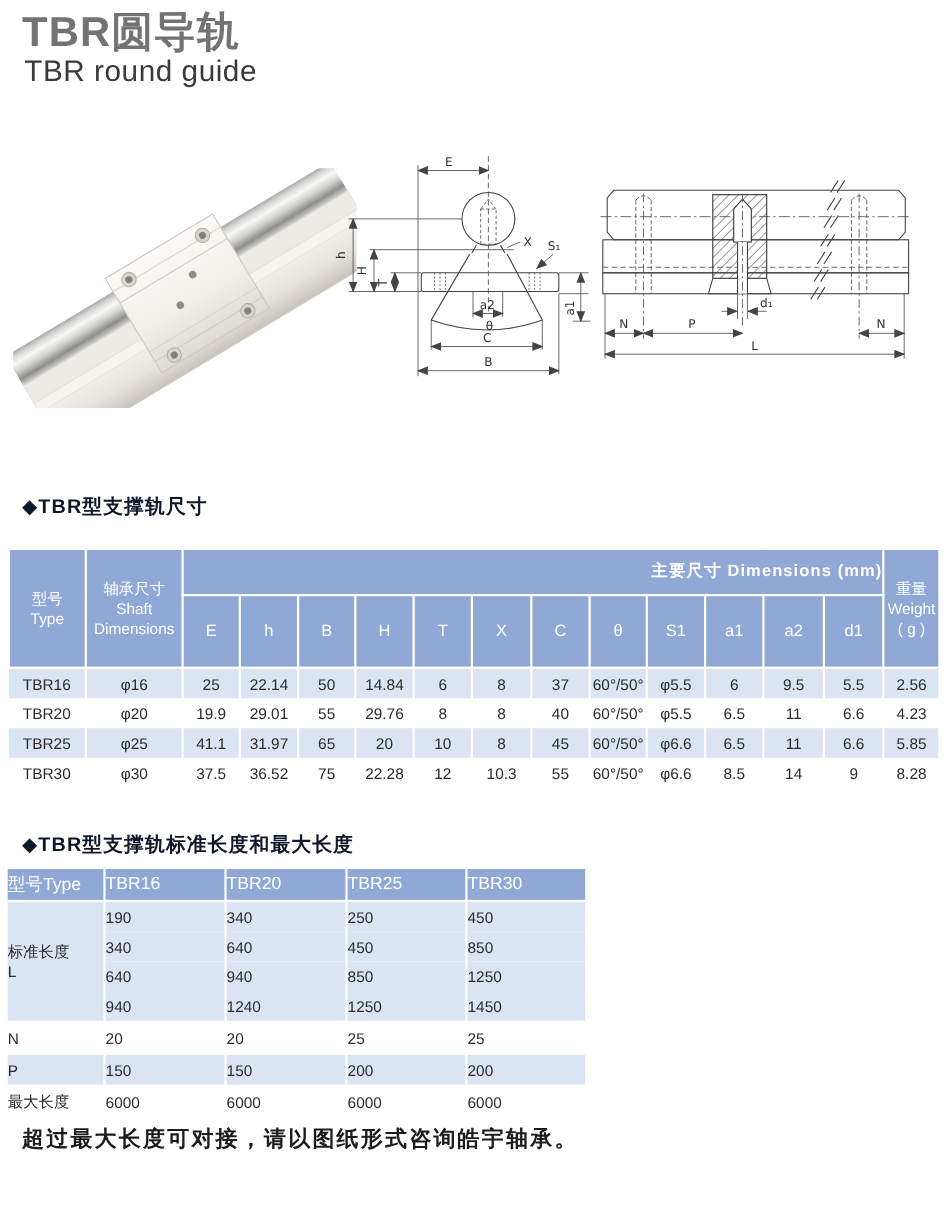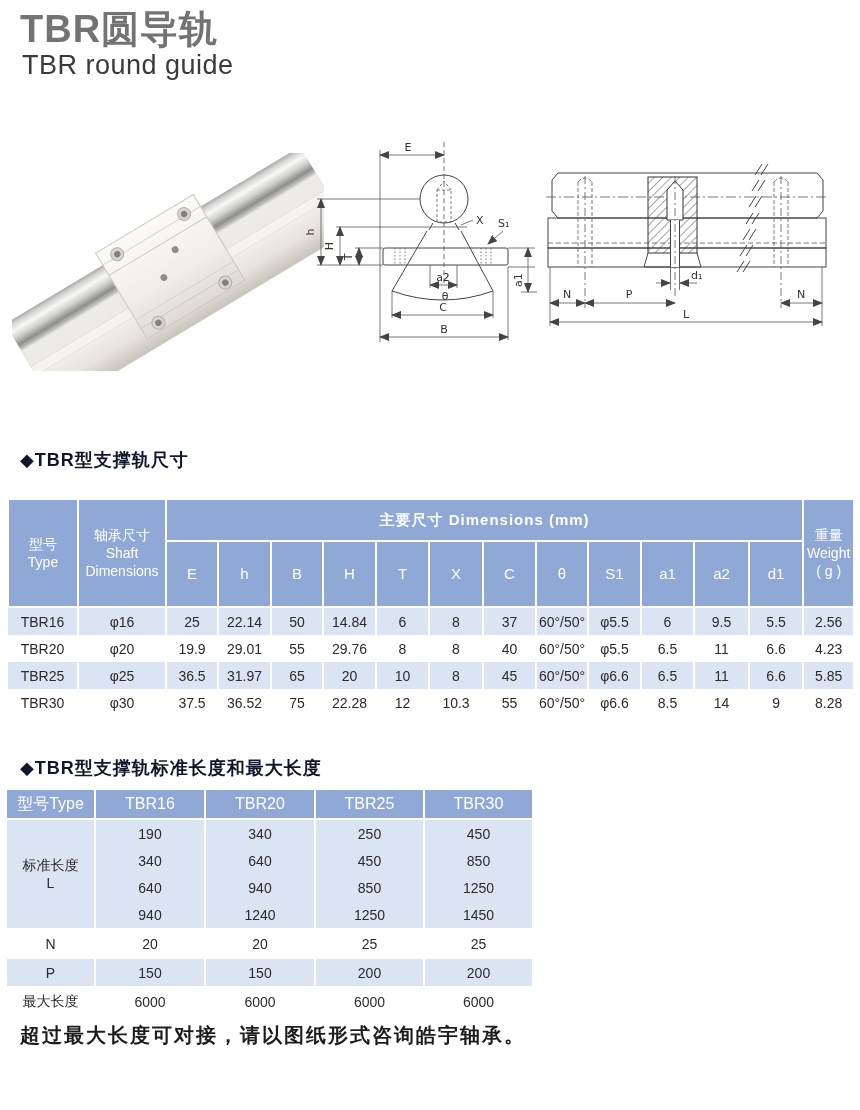--- a/index.html
+++ b/index.html
@@ -11,29 +11,29 @@
   .heading { font-size:18px; font-weight:bold; color:#0f172a; letter-spacing:1px; }
   .h1pos { left:20px; top:448px; }
   .h2pos { left:20px; top:756px; }
   .footer-note { left:20px; top:1022px; font-size:20px; font-weight:bold; color:#1c1c1c; letter-spacing:2px;text-align:center; }
 
   table { border-collapse:collapse; table-layout:fixed; }
   .dim-table { left:7px; top:498px; width:846px; }
   .dim-table th, .dim-table td { padding:0; text-align:center; vertical-align:middle; }
   .dim-table thead th { background:#8fa8d6; color:#fff; font-weight:normal;
                         border:2px solid #fff; font-size:14px; line-height:1.3; }
-  .dim-table thead th.main-hd { font-weight:bold; font-size:15px; height:40px; letter-spacing:1px; }
+  .dim-table thead th.main-hd { font-weight:bold; font-size:15px; height:40px; letter-spacing:1px;text-align:right; }
   .dim-table thead tr.sub th { height:64px; font-size:15px; }
   .dim-table tbody th, .dim-table tbody td { height:27px; font-size:14px; font-weight:normal;
                         color:#2b2b2b; border-right:2px solid #fff; }
   .dim-table tbody tr.blue { background:#dbe4f3; }
   .dim-table tbody tr.white { background:#fff; }
 
   .len-table { left:7px; top:790px; width:526px; }
-  .len-table th, .len-table td { padding:0; text-align:center; vertical-align:middle; }
+  .len-table th, .len-table td { padding:0; text-align:left; vertical-align:middle; }
   .len-table thead th { background:#8fa8d6; color:#fff; font-weight:normal; height:28px;
                         font-size:16px; border-right:2px solid #fff; border-bottom:2px solid #fff; }
   .len-table tbody th, .len-table tbody td { height:27px; font-size:14px; font-weight:normal;
                         color:#2b2b2b; border-right:2px solid #fff; }
   .len-table .blue { background:#dbe4f3; }
   .len-table .white { background:#fff; }
   .len-table .std-label { font-size:14px; line-height:1.3; }
 
   svg text { font-family:"DejaVu Sans","Liberation Sans",sans-serif; font-size:11px; fill:#333; }
   .dln { stroke:#444; stroke-width:1; fill:none; }
@@ -311,21 +311,21 @@
       <td>60°/50°</td>
       <td>φ5.5</td>
       <td>6.5</td>
       <td>11</td>
       <td>6.6</td>
       <td>4.23</td>
     </tr>
     <tr class="blue">
       <th>TBR25</th>
       <td>φ25</td>
-      <td>36.5</td>
+      <td>41.1</td>
       <td>31.97</td>
       <td>65</td>
       <td>20</td>
       <td>10</td>
       <td>8</td>
       <td>45</td>
       <td>60°/50°</td>
       <td>φ6.6</td>
       <td>6.5</td>
       <td>11</td>

